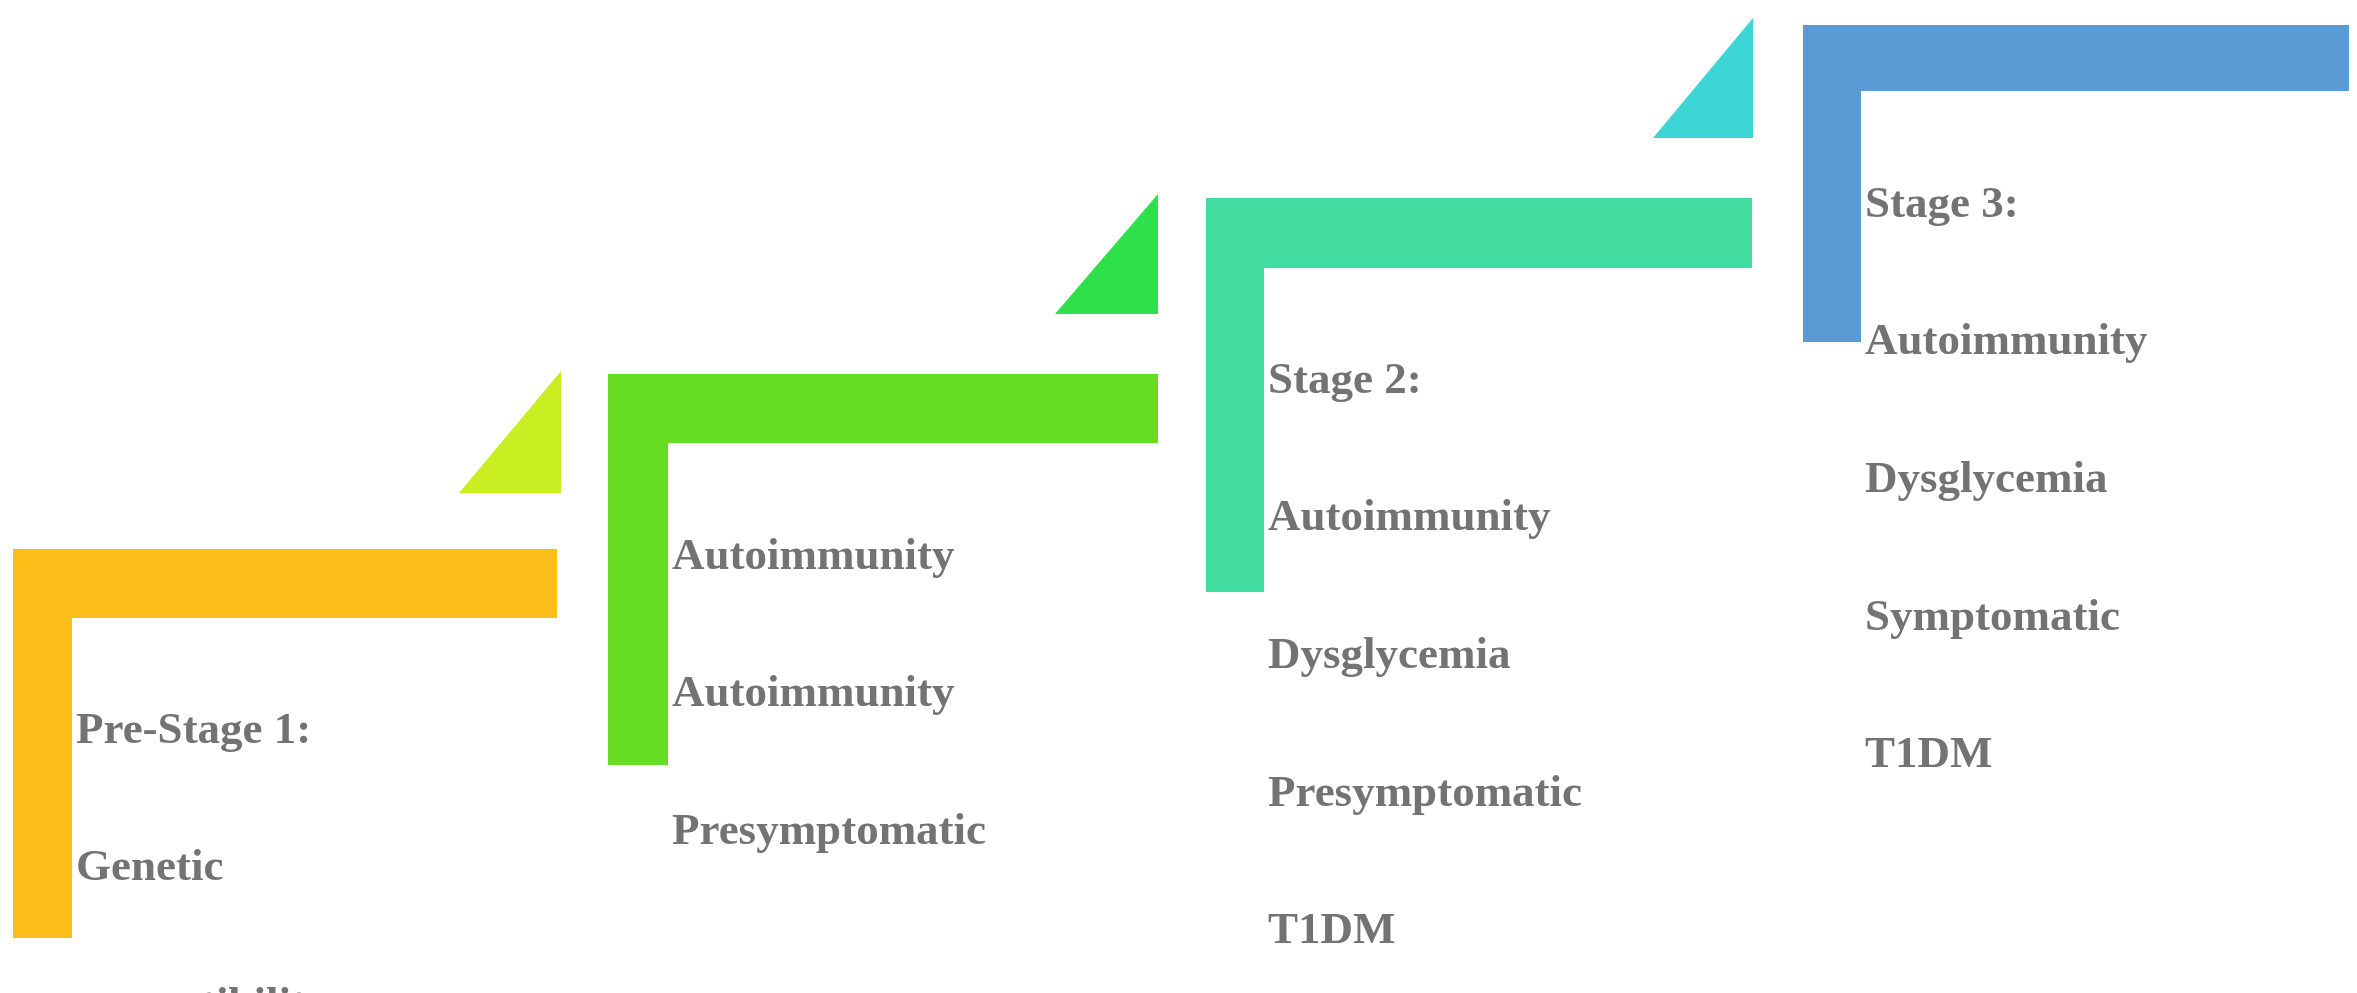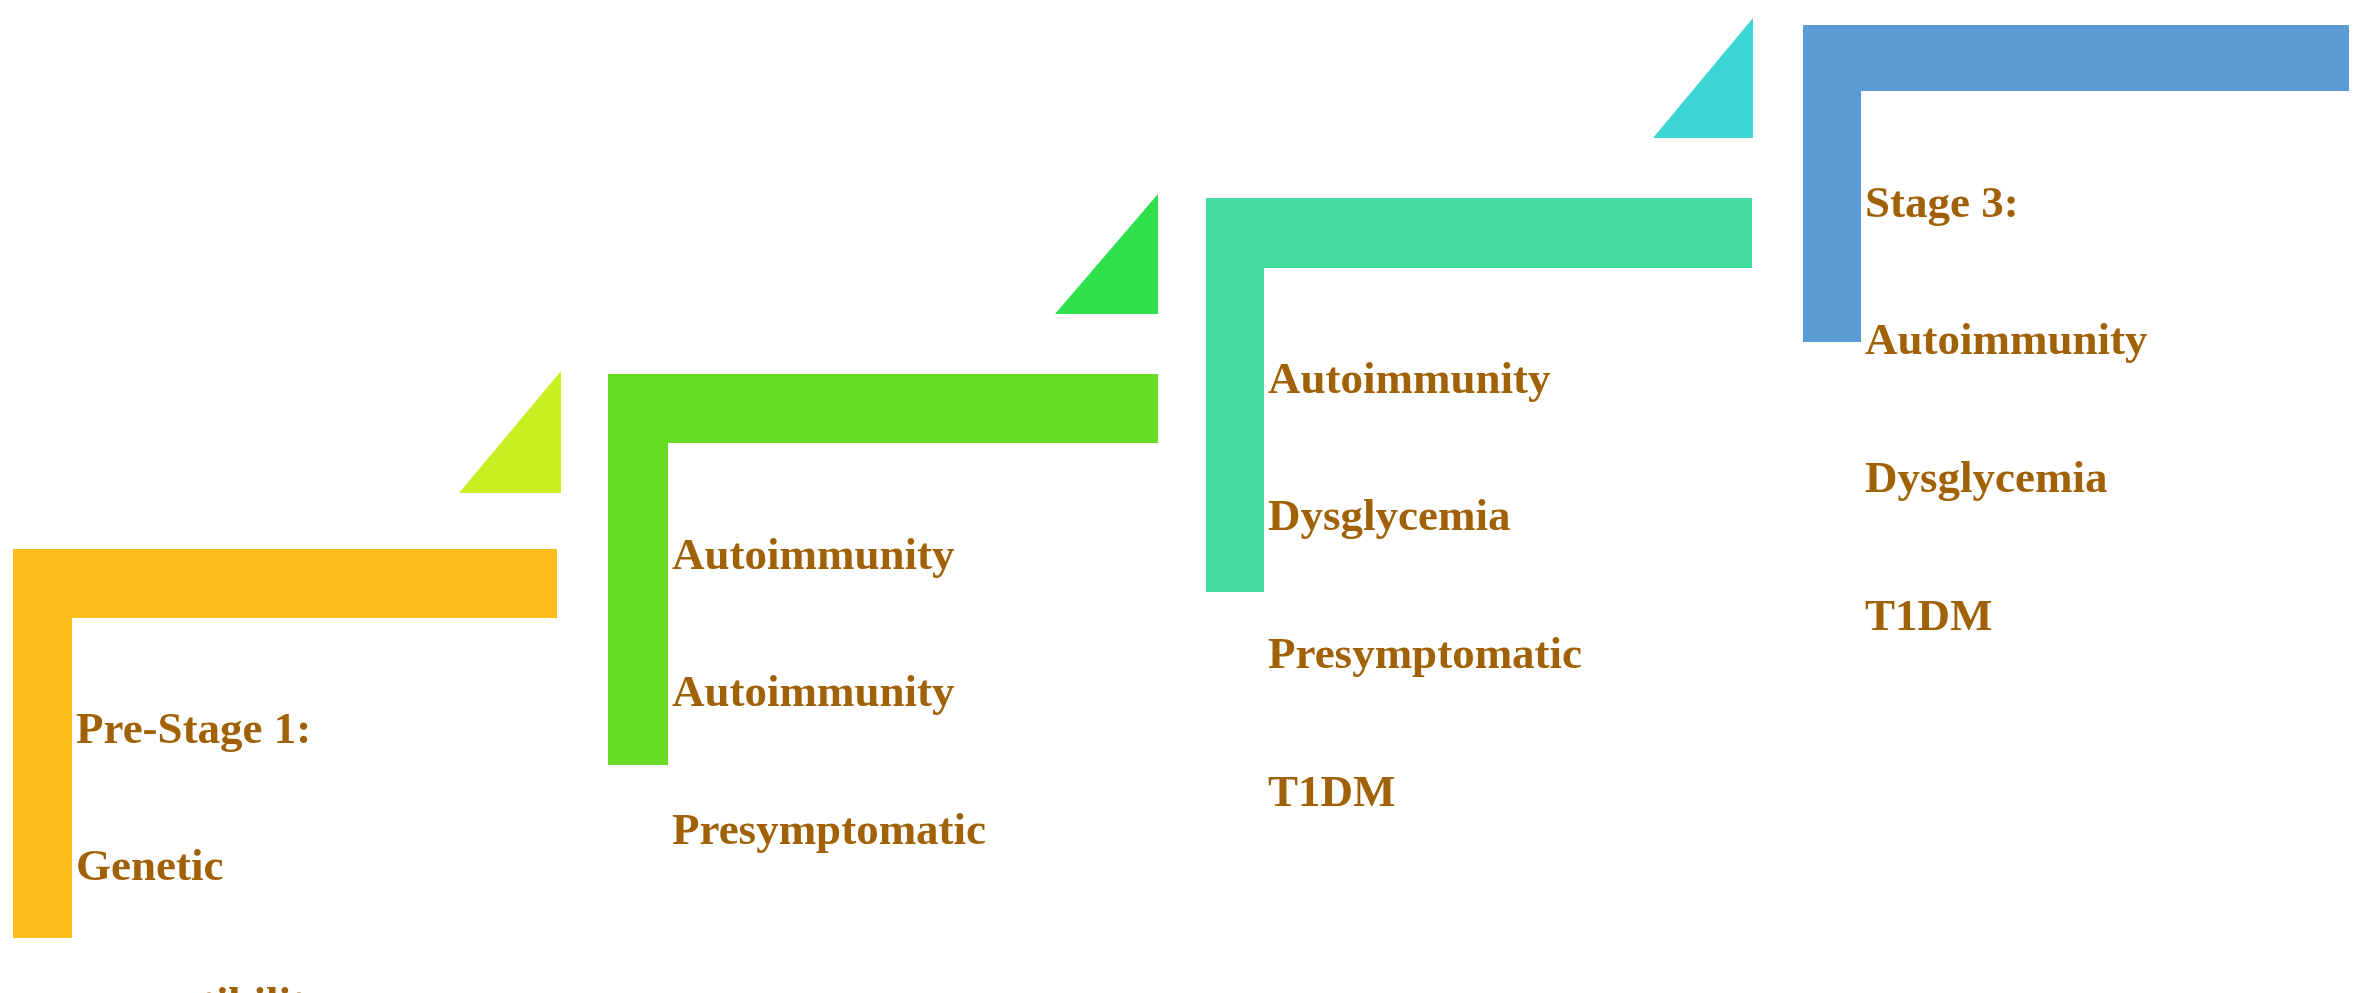--- a/index.html
+++ b/index.html
@@ -29,21 +29,21 @@
   }
   .bracket-leg {
     position: absolute;
   }
   
   .step-triangle {
     position: absolute;
   }
   .stage-text {
     position: absolute;
-    color: #a16207;
+    color: #737373;
     font-weight: bold;
     font-size: 45px;
     line-height: 1.02;
     white-space: pre;
     letter-spacing: 0px;
   }
   .stage-text .tline {
     display: block;
   }
 </style>
@@ -80,35 +80,37 @@
   </div>
 
   <svg class="step-triangle" style="left:1055px; top:194px; width:103px; height:120px;" viewBox="0 0 103 120" width="103" height="120" aria-hidden="true">
     <polygon points="0,120 103,120 103,0" fill="#2EE04A"></polygon>
   </svg>
 
   <div class="stage-group">
     <div class="bracket-arm" style="left:1206px; top:198px; width:546px; height:70px; background:#44DDA1;"></div>
     <div class="bracket-leg" style="left:1206px; top:198px; width:58px; height:394px; background:#44DDA1;"></div>
     <div class="stage-text" style="left:1268px; top:264px; width:470px;">
+      <span class="tline">Stage 2:</span>
       <span class="tline">Autoimmunity</span>
       <span class="tline">Dysglycemia</span>
       <span class="tline">Presymptomatic</span>
       <span class="tline">T1DM</span>
     </div>
   </div>
 
   <svg class="step-triangle" style="left:1653px; top:18px; width:100px; height:120px;" viewBox="0 0 100 120" width="100" height="120" aria-hidden="true">
     <polygon points="0,120 100,120 100,0" fill="#3DD6D6"></polygon>
   </svg>
 
   <div class="stage-group">
     <div class="bracket-arm" style="left:1803px; top:25px; width:546px; height:66px; background:#5B9BD5;"></div>
     <div class="bracket-leg" style="left:1803px; top:25px; width:58px; height:317px; background:#5B9BD5;"></div>
     <div class="stage-text" style="left:1865px; top:88px; width:470px;">
       <span class="tline">Stage 3:</span>
       <span class="tline">Autoimmunity</span>
       <span class="tline">Dysglycemia</span>
+      <span class="tline">Symptomatic</span>
       <span class="tline">T1DM</span>
     </div>
   </div>
 
 </div>
 
 </body></html>

